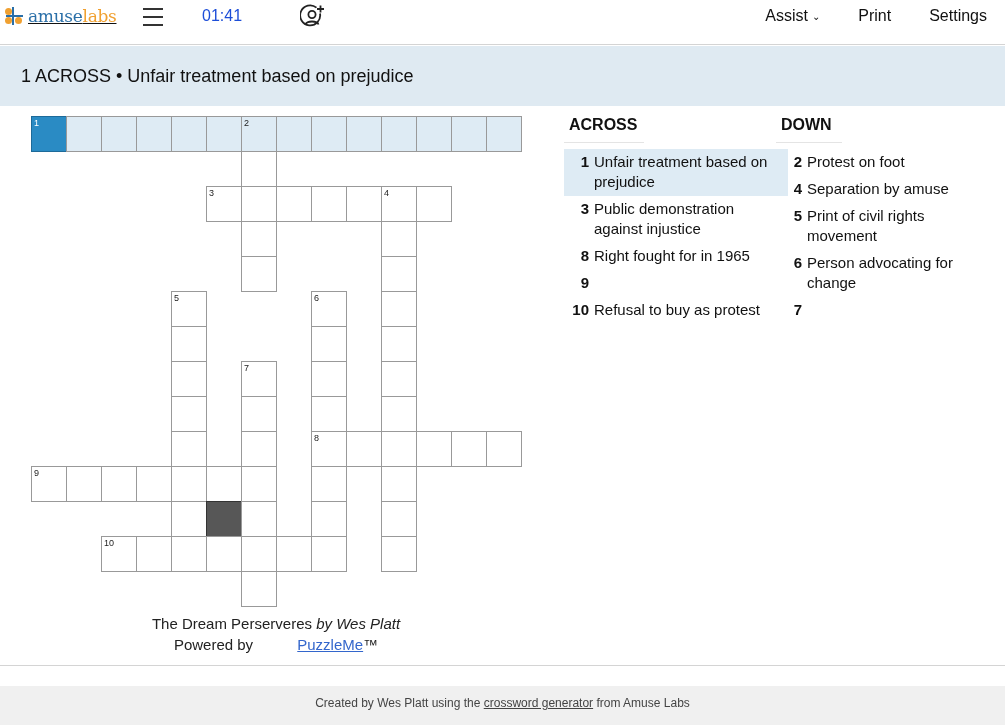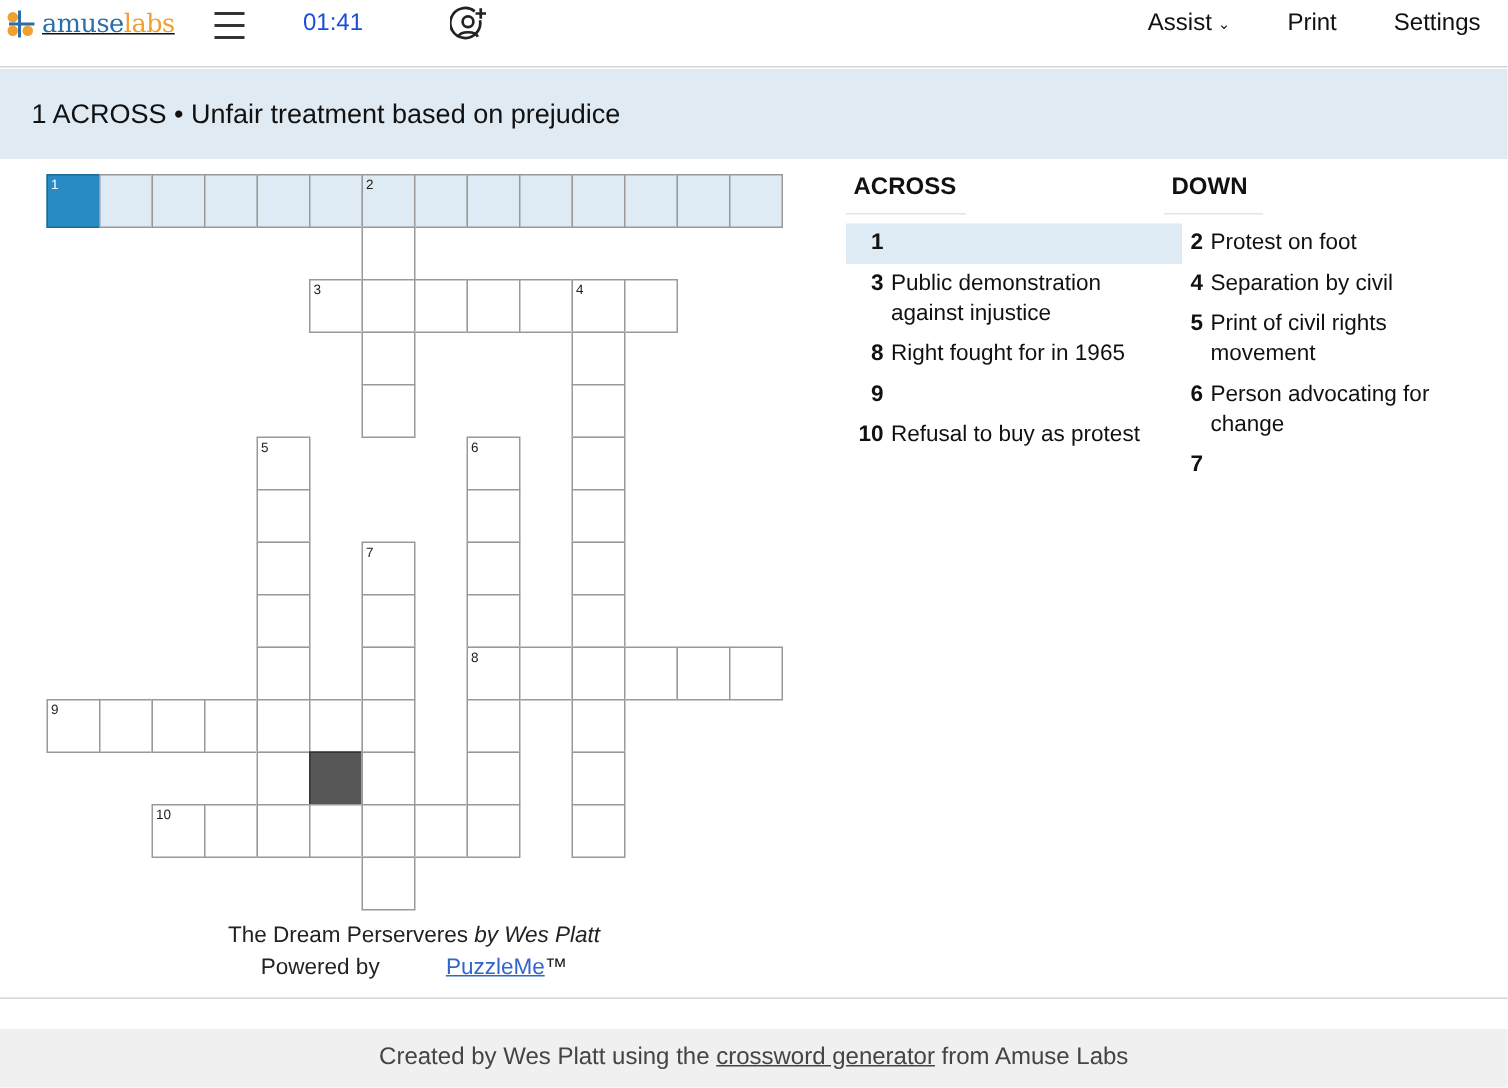--- a/index.html
+++ b/index.html
@@ -37,21 +37,21 @@
   .clue-col { position: absolute; top: 112px; }
   .clue-col.across { left: 548px; width: 224px; margin-left: 16px; }
   .clue-col.down { left: 776px; width: 224px; }
   .clue-head { font-size: 16px; font-weight: bold; padding: 4px 0 8px 5px; border-bottom: 1px solid #e4e4e4; width: 80px; margin-bottom: 6px; }
   .clue-col.down .clue-head { width: 66px; }
   .clue { display: flex; font-size: 15px; line-height: 20px; padding: 3px 6px 4px 0; cursor: pointer; }
   .clue.sel { background: #deebf4; }
   .clue .cn { width: 25px; text-align: right; font-weight: bold; margin-right: 5px; flex-shrink: 0; }
   .clue-col.down .clue .cn { width: 26px; }
   .divider { position: absolute; left: 0; top: 665px; width: 1005px; height: 1px; background: #d4d4d4; }
-  .footer { position: absolute; left: 0; top: 686px; width: 1005px; height: 39px; background: #f0f0f0; text-align: center; font-size: 16px; color: #444; padding-top: 10px; }
+  .footer { position: absolute; left: 0; top: 686px; width: 1005px; height: 39px; background: #f0f0f0; text-align: center; font-size: 12px; color: #444; padding-top: 10px; }
   .footer a { color: #444; text-decoration: underline; cursor: pointer; }
 </style>
 </head>
 <body>
 
 <div class="topbar">
   <div class="logo">
     <div class="logo-mark">
       <span class="d1"></span>
         <span class="d2"></span>
@@ -184,20 +184,21 @@
 <div class="credits">
   <div><span>The Dream Perserveres</span> <em>by Wes Platt</em></div>
   <div><span>Powered by </span><a>PuzzleMe</a><span>™</span></div>
 </div>
 
 <div class="clue-col across">
   <div class="clue-head">ACROSS</div>
   <div id="across-list">
       <div class="clue sel">
         <span class="cn">1</span>
+        <span class="ct">Unfair treatment based on prejudice</span>
       </div>
       <div class="clue">
         <span class="cn">3</span>
         <span class="ct">Public demonstration against injustice</span>
       </div>
       <div class="clue">
         <span class="cn">8</span>
         <span class="ct">Right fought for in 1965</span>
       </div>
       <div class="clue">
@@ -211,21 +212,21 @@
 </div>
 <div class="clue-col down">
   <div class="clue-head">DOWN</div>
   <div id="down-list">
       <div class="clue">
         <span class="cn">2</span>
         <span class="ct">Protest on foot</span>
       </div>
       <div class="clue">
         <span class="cn">4</span>
-        <span class="ct">Separation by civil</span>
+        <span class="ct">Separation by amuse</span>
       </div>
       <div class="clue">
         <span class="cn">5</span>
         <span class="ct">Print of civil rights movement</span>
       </div>
       <div class="clue">
         <span class="cn">6</span>
         <span class="ct">Person advocating for change</span>
       </div>
       <div class="clue">

